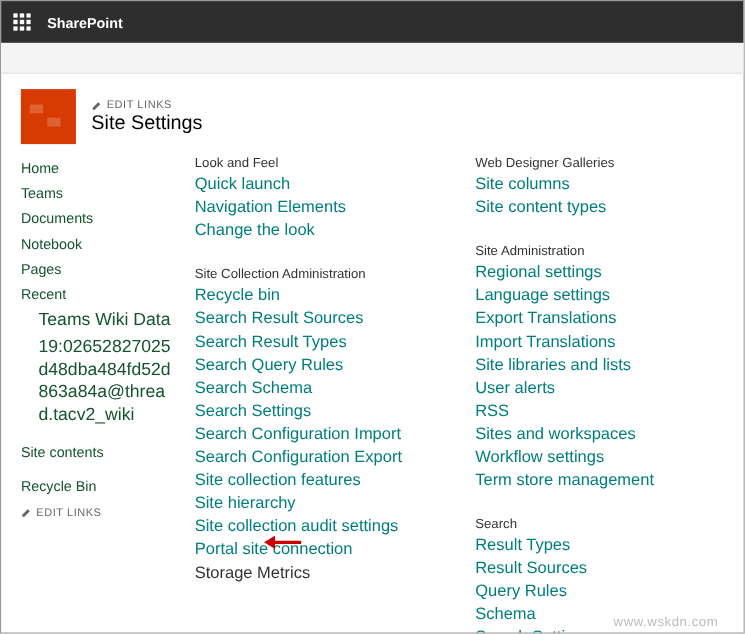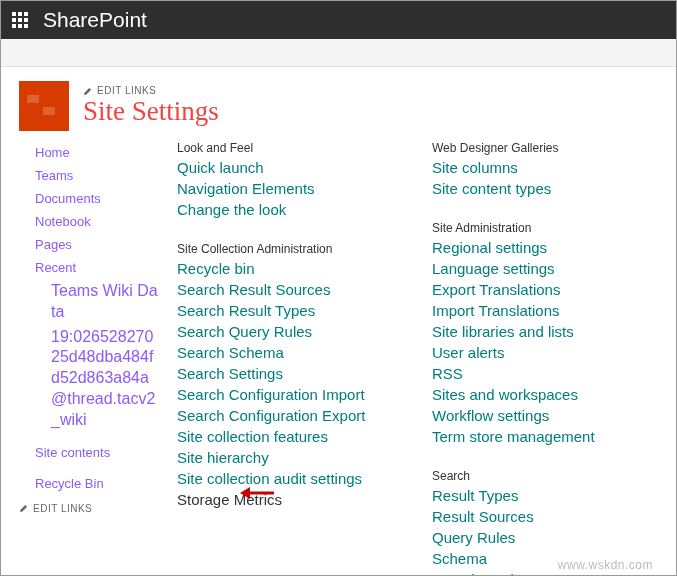--- a/index.html
+++ b/index.html
@@ -1,33 +1,33 @@
 <!DOCTYPE html>
 <html><head>
 <meta charset="utf-8">
 <style>
   * { box-sizing: border-box; margin: 0; padding: 0; }
   body { font-family: "Segoe UI", Arial, sans-serif; font-size: 13px; color: #333; background: #fff; width: 677px; height: 576px; overflow: hidden; border: 1px solid #999; }
   .topbar { background: #2e2e2e; height: 38px; display: flex; align-items: center; color: #fff; }
   .waffle { width: 38px; height: 38px; display: flex; align-items: center; justify-content: center; cursor: pointer; }
   .waffle svg { fill: #fff; }
-  .brand { font-size: 21px; margin-left: 4px; font-weight: 400; }
+  .brand { font-size: 13px; margin-left: 4px; font-weight: 700; }
   .ribbon { background: #f4f4f4; height: 28px; border-bottom: 1px solid #e0e0e0; }
   .content { display: flex; padding: 14px 18px 0 18px; }
   .logo { width: 50px; height: 50px; background: #d83b01; margin-right: 14px; position: relative; flex-shrink: 0; }
   .logo::before, .logo::after { content: ""; position: absolute; background: rgba(255,255,255,0.2); }
   .logo::before { left: 8px; top: 14px; width: 12px; height: 8px; }
   .logo::after { left: 24px; top: 26px; width: 12px; height: 8px; }
   .titlearea { display: flex; flex-direction: column; justify-content: center; }
   .editlinks { font-size: 10px; color: #666; display: flex; align-items: center; gap: 4px; cursor: pointer; letter-spacing: 0.5px; }
   .editlinks svg { width: 10px; height: 10px; fill: #666; }
-  .pagetitle { font-size: 27px; font-weight: 300; color: #ef4444; font-family: Liberation Serif, serif; }
+  .pagetitle { font-size: 18px; font-weight: 300; color: #000000; }
   .main { display: flex; padding: 10px 18px; gap: 18px; }
   .leftnav { width: 140px; flex-shrink: 0; }
-  .leftnav .item { display: block; padding: 4px 0; color: #8b5cf6; font-size: 13px; cursor: pointer; margin-left: 16px; }
+  .leftnav .item { display: block; padding: 4px 0; color: #14532d; font-size: 13px; cursor: pointer; }
   .leftnav .sub { padding-left: 16px; font-size: 16px; word-break: break-all; line-height: 1.3; padding-top: 2px; padding-bottom: 2px; }
   .leftnav .sep { height: 8px; }
   .cols { display: flex; gap: 40px; flex: 1; }
   .col { width: 215px; }
   .section { margin-bottom: 22px; }
   .section-title { font-size: 12px; color: #333; margin-bottom: 2px; }
   .link { display: block; color: #007d7d; font-size: 15px; line-height: 1.4; cursor: pointer; }
   .storage { color: #333 !important; font-weight: 400; }
   .arrow { position: absolute; width: 34px; height: 16px; }
   .watermark { position: absolute; right: 24px; bottom: 4px; font-size: 12px; color: #bbb; font-family: Arial; letter-spacing: 0.5px; }
@@ -104,20 +104,21 @@
           <span class="link">Search Result Sources</span>
           <span class="link">Search Result Types</span>
           <span class="link">Search Query Rules</span>
           <span class="link">Search Schema</span>
           <span class="link">Search Settings</span>
           <span class="link">Search Configuration Import</span>
           <span class="link">Search Configuration Export</span>
           <span class="link">Site collection features</span>
           <span class="link">Site hierarchy</span>
           <span class="link">Site collection audit settings</span>
+          <span class="link">Portal site connection</span>
           <span class="link storage">Storage Metrics</span>
         </div>
       </div>
       <div class="col">
         <div class="section">
           <div class="section-title">Web Designer Galleries</div>
           <span class="link">Site columns</span>
           <span class="link">Site content types</span>
         </div>
         <div class="section">

